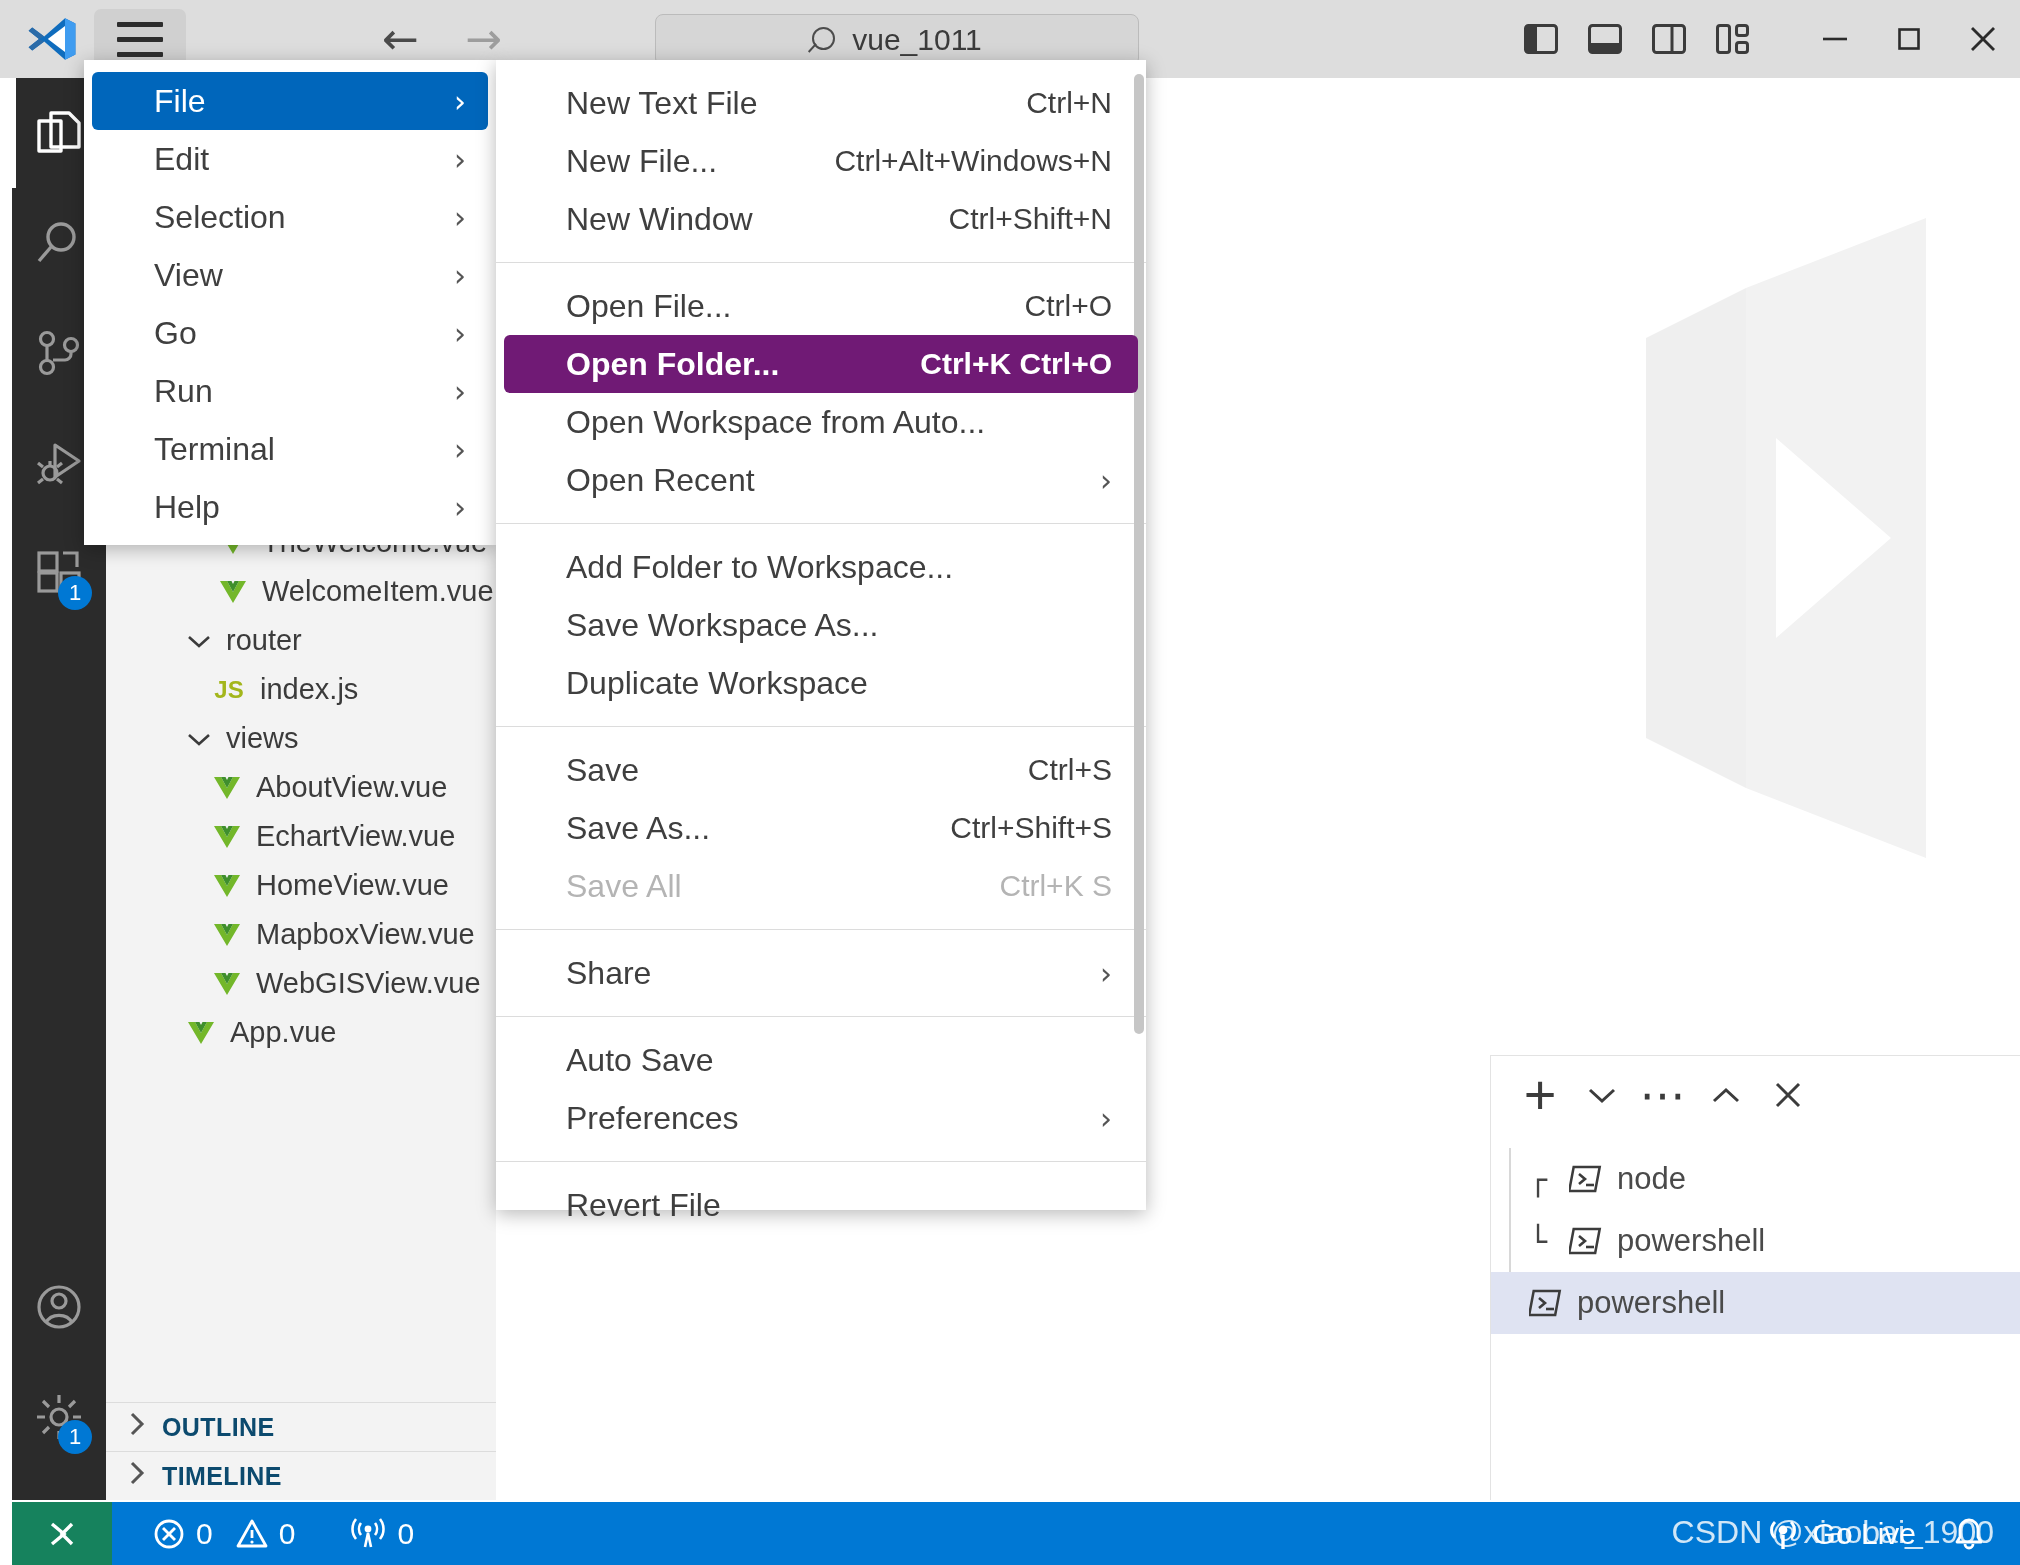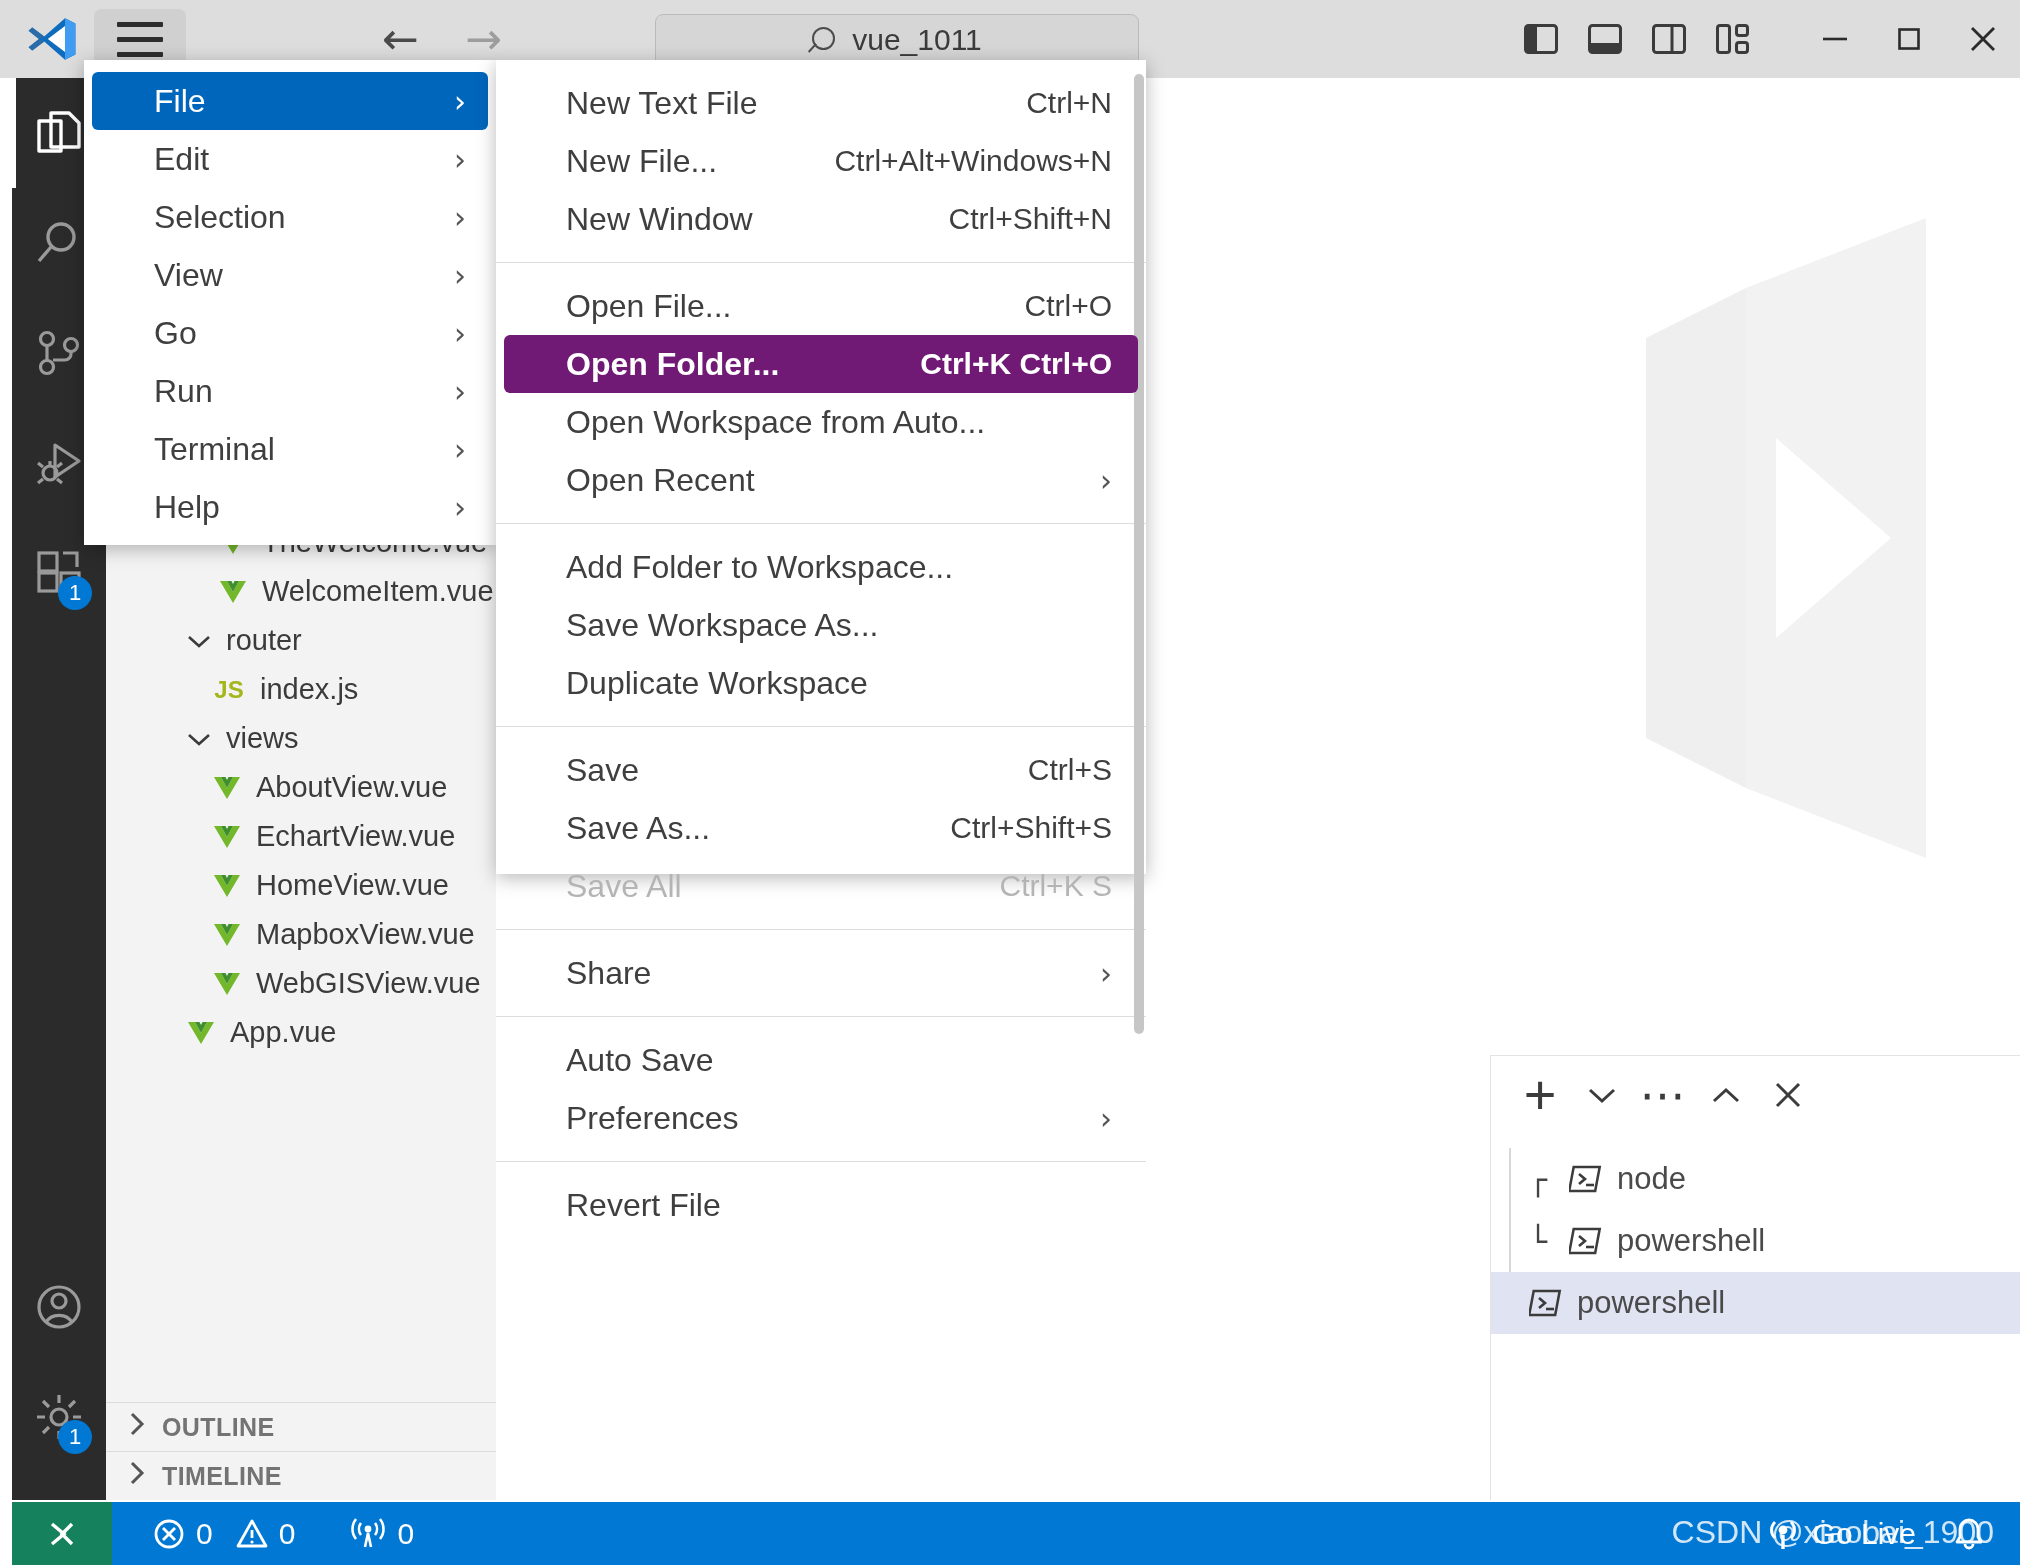--- a/index.html
+++ b/index.html
@@ -83,21 +83,21 @@
   .tree { position:absolute; left:0; top: 440px; width: 390px; }
   .tree-row {
     height: 49px; display:flex; align-items:center; gap: 14px;
     font-size: 29px; color: #3b3b3b; white-space: nowrap; margin-left: 20px;
   }
   .tree-row .chev { width: 26px; color:#3b3b3b; font-size: 26px; display:flex; align-items:center; justify-content:center;}
   .vue-ic { width: 30px; height: 26px; flex:none; }
   .js-ic { font-size: 24px; font-weight: bold; color:#a3b61b; width: 34px; text-align:center; }
   .panel-sect {
     height: 49px; display:flex; align-items:center; gap: 16px;
-    font-size: 25px; font-weight: bold; color:#737373; letter-spacing:0.4px;
+    font-size: 25px; font-weight: bold; color:#0c4a6e; letter-spacing:0.4px;
     border-top: 1px solid #dcdcdc; padding-left: 22px;
   }
   .sect-area { position:absolute; left:0; bottom: 0; width: 390px; }
 
   
   .editor-bg {
     position:absolute; left: 496px; top: 78px;
     width: 1524px; height: 1422px; background: #ffffff;
   }
   .watermark-logo {
@@ -154,21 +154,21 @@
   .menu-item .submark {
     position:absolute; right: 22px; top: 50%; transform: translateY(-50%);
     font-size: 30px; color:#555; font-family:"DejaVu Sans", sans-serif;
   }
   .menu-item.highlight { background:#0066bb; color:#ffffff; }
   .menu-item.highlight .submark { color:#ffffff; }
   .menu-root-inner { padding-top: 12px; }
 
   .menu-sub {
     position:absolute; left: 496px; top: 60px;
-    width: 650px; height: 814px;
+    width: 650px; height: 1150px;
     background:#ffffff;
     box-shadow: 0 4px 18px rgba(0,0,0,0.28);
     padding-top: 14px;
   }
   .sub-item {
     height: 58px; margin: 0 8px; display:flex; align-items:center;
     font-size: 32px; color:#3f3f3f; border-radius: 6px;
     padding-left: 62px; padding-right: 26px; position:relative;
   }
   .sub-item .label { flex: 1; white-space:nowrap; }

